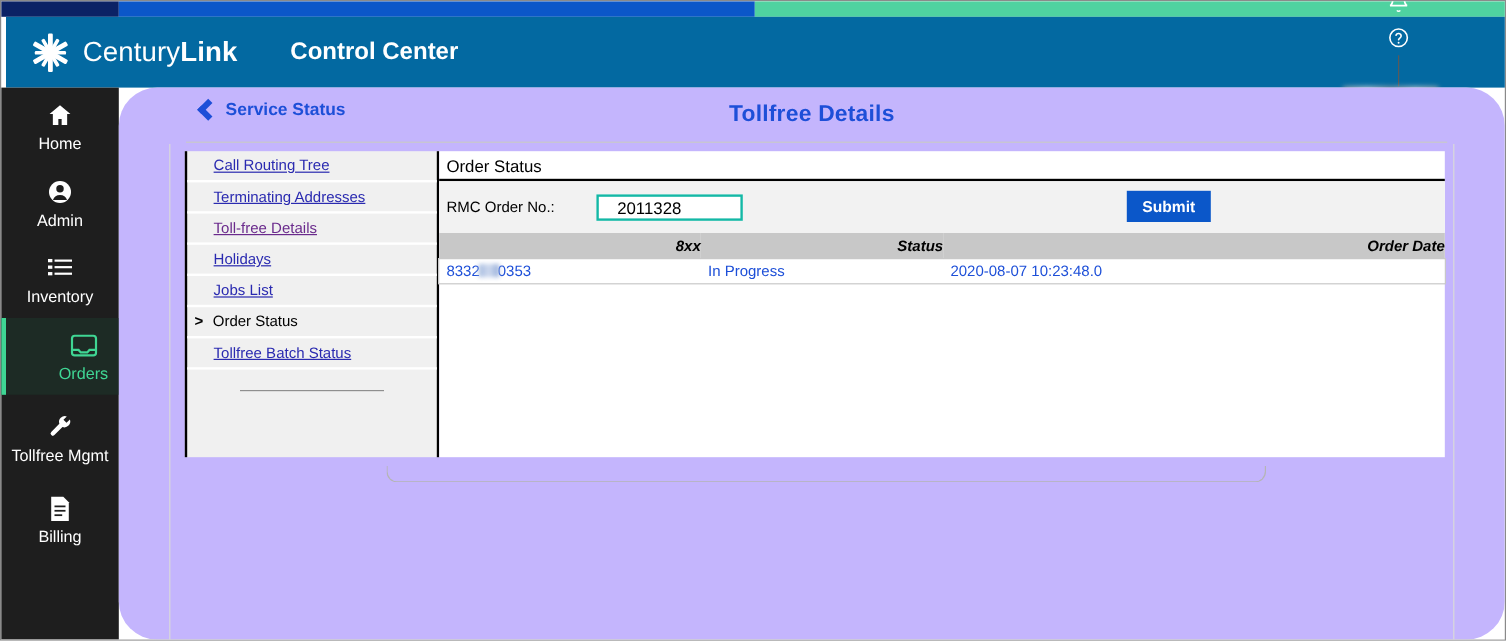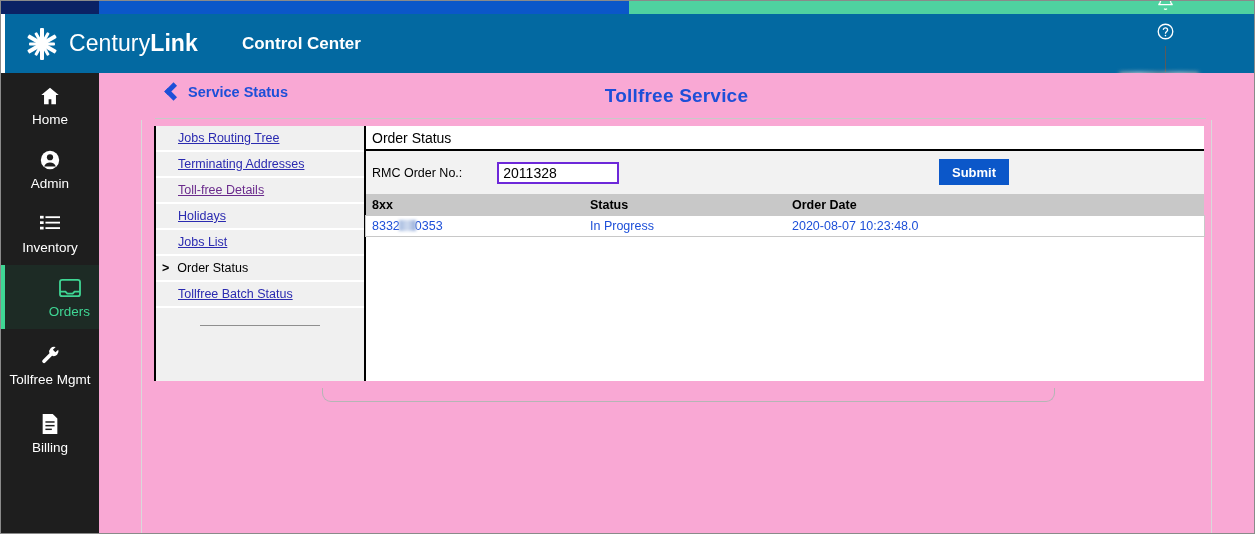--- a/index.html
+++ b/index.html
@@ -33,21 +33,21 @@
   .logo-mark { width: 34px; height: 34px; position: relative; }
   .logo-mark span {
     position: absolute; left: 50%; top: 50%;
     width: 4px; height: 15px; background: #ffffff;
     border-radius: 1px;
     transform-origin: 50% 0%;
   }
   .logo-text { margin-left: 10px; color: #ffffff; font-size: 23px; letter-spacing: .1px; }
   .logo-text b { font-weight: 700; }
   .logo-text i { font-style: normal; font-weight: 400; }
-  .app-title { color: #ffffff; font-size: 17px; font-weight: 700; margin-left: 44px; }
+  .app-title { color: #ffffff; font-size: 20px; font-weight: 700; margin-left: 44px; }
 
   .header-right { margin-left: auto; display: flex; align-items: center; margin-right: 18px; gap: 0; flex-direction: column; }
   .hdr-icon-btn {
     width: 30px; height: 30px; display: flex; align-items: center; justify-content: center;
     color: #ffffff; margin-right: 6px;
   }
   .hdr-divider { width: 1px; height: 26px; background: #5a5a5a; margin: 0 14px 0 8px; }
   .redact {
     display: inline-block; height: 13px; border-radius: 2px;
     background: linear-gradient(90deg,#a8a8a8,#d9d9d9,#9c9c9c,#cfcfcf,#ababab);
@@ -73,21 +73,22 @@
   .side-item .si-icon { height: 24px; display: flex; align-items: center; justify-content: center; margin-bottom: 4px; }
   .side-item.active { background: #1d2b25; color: #3fd694; padding-left: 39px; }
   .side-item.active::before {
     content: ""; position: absolute; left: 0; top: 0; bottom: 0; width: 4px; background: #3fd694;
   }
   .side-item.two-line { height: 72px; }
 
   
   .content {
     position: absolute; top: 72px; left: 98px; right: 0; bottom: 0;
-    background: #f9a8d4;
+    background: #c4b5fd;
+    border-radius: 32px;
   }
   .crumb-row { position: relative; height: 45px; }
   .back-link {
     position: absolute; left: 68px; top: 11px;
     display: flex; align-items: center; color: #1d4fd8; font-size: 14.5px; font-weight: 700;
   }
   .back-chev {
     width: 13px; height: 13px; border-left: 5px solid #1d4fd8; border-bottom: 5px solid #1d4fd8;
     transform: rotate(45deg); margin-right: 8px; margin-top: -1px;
   }
@@ -126,36 +127,36 @@
     height: 25px; padding-left: 6px; font-size: 14px; color: #000000;
     display: flex; align-items: center; border-bottom: 2px solid #000000;
   }
   .form-row {
     height: 43px; background: #f2f2f2; display: flex; align-items: center; padding-left: 6px;
     position: relative;
   }
   .form-label { font-size: 12.5px; color: #000000; }
   .rmc-input {
     width: 122px; height: 22px; margin-left: 35px;
-    border: 2px solid #6d28d9; background: #ffffff;
+    border: 2px solid #14b8a6; background: #ffffff;
     font-family: "Liberation Sans", sans-serif; font-size: 14px; color: #000000;
-    padding: 0 4px;
+    padding: 0 15px;
   }
   .submit-btn {
     position: absolute; left: 573px; top: 8px;
     width: 70px; height: 26px;
     background: #0b57c9; color: #ffffff; border: none;
     font-family: "Liberation Sans", sans-serif; font-size: 13px; font-weight: 700;
     cursor: pointer;
   }
 
   .result-table { width: 100%; border-collapse: collapse; table-layout: fixed; }
   .result-table th {
     background: #c8c8c8; color: #000000; font-size: 12.5px; font-weight: 700;
-    text-align: left; padding: 4px 0 4px 6px; height: 20px;
+    text-align: right; padding: 4px 0 4px 6px; height: 20px; font-style: italic;
   }
   .result-table td {
     background: #ffffff; color: #1d4fd8; font-size: 12.5px;
     text-align: left; padding: 3px 0 3px 6px; height: 19px;
   }
   .result-table tr.data-row { outline: 1px solid #c8c8c8; padding-left: 12px; }
   .col-8xx { width: 218px; }
   .col-status { width: 202px; margin-top: 12px; }
   .redact-inline {
     display: inline-block; width: 17px; height: 11px; vertical-align: -1px;
@@ -297,33 +298,33 @@
     </div>
   </div>
 
   <div class="content">
 
     <div class="crumb-row">
       <div class="back-link">
         <span class="back-chev"></span>
         <span>Service Status</span>
       </div>
-      <div class="page-title">Tollfree Service</div>
+      <div class="page-title">Tollfree Details</div>
       <div class="title-rule"></div>
     </div>
 
     <div class="panel-frame">
 
       <div class="module">
         <div class="module-inner">
 
           <div class="nav-col">
 
             <div class="nav-cell">
-              <a href="#">Jobs Routing Tree</a>
+              <a href="#">Call Routing Tree</a>
             </div>
             <div class="nav-cell">
               <a href="#">Terminating Addresses</a>
             </div>
             <div class="nav-cell purple">
               <a href="#">Toll-free Details</a>
             </div>
             <div class="nav-cell">
               <a href="#">Holidays</a>
             </div>

